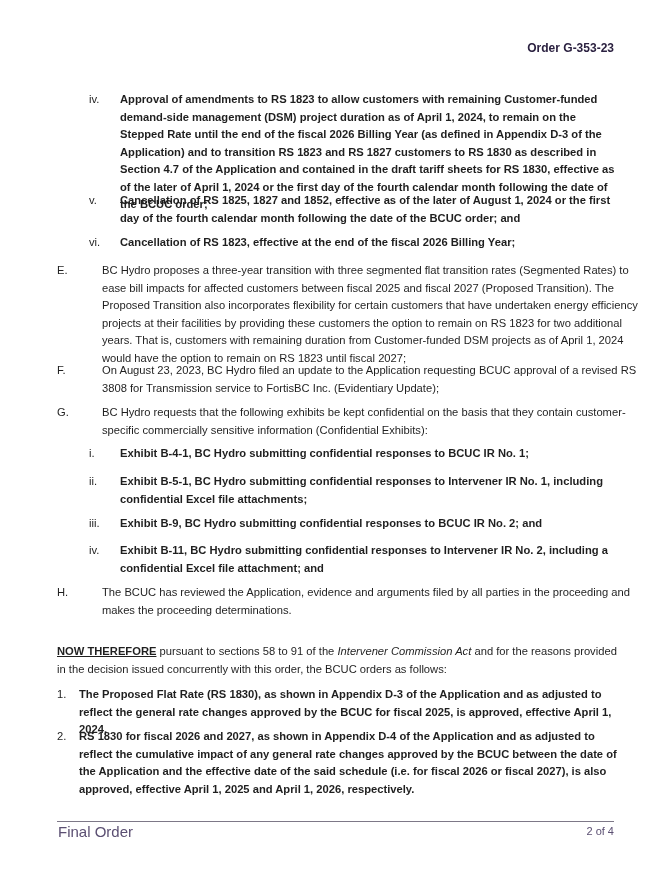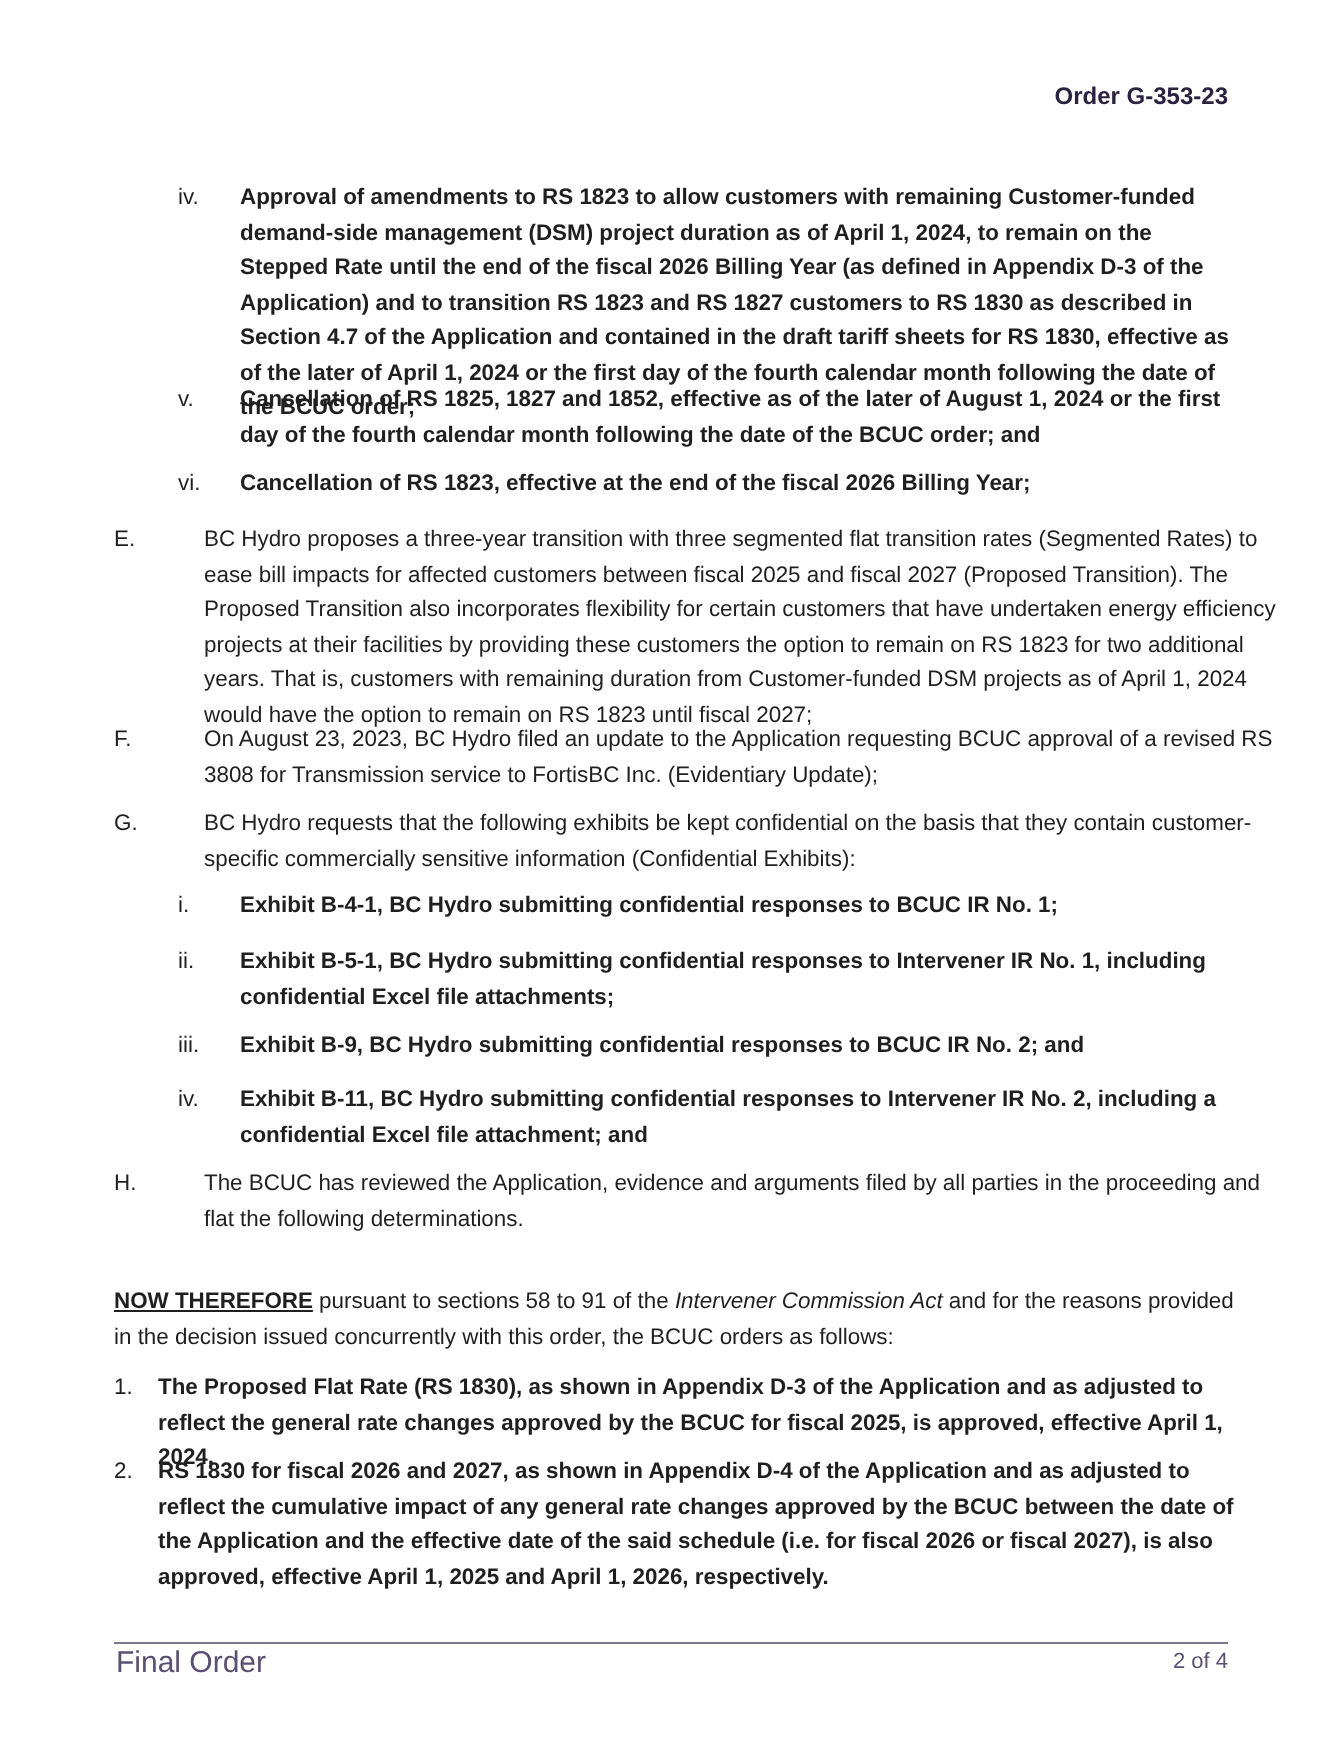--- a/index.html
+++ b/index.html
@@ -96,21 +96,21 @@
   <span class="marker">iii.</span>
   <span class="text">Exhibit B-9, BC Hydro submitting confidential responses to BCUC IR No. 2; and</span>
 </div>
 <div class="item roman" style="top:542px;">
   <span class="marker">iv.</span>
   <span class="text">Exhibit B-11, BC Hydro submitting confidential responses to Intervener IR No. 2, including a confidential Excel file attachment; and</span>
 </div>
 
 <div class="item alpha" style="top:584px;">
   <span class="marker">H.</span>
-  <span class="text">The BCUC has reviewed the Application, evidence and arguments filed by all parties in the proceeding and flat the following determinations.</span>
+  <span class="text">The BCUC has reviewed the Application, evidence and arguments filed by all parties in the proceeding and makes the proceeding determinations.</span>
 </div>
 
 <div class="para" style="top:643px;">
   <b>NOW THEREFORE</b><span> pursuant to sections 58 to 91 of the </span><i>Intervener Commission Act</i><span> and for the reasons provided in the decision issued concurrently with this order, the BCUC orders as follows:</span>
 </div>
 
 <div class="item num" style="top:686px;">
   <span class="marker">1.</span>
   <span class="text">The Proposed Flat Rate (RS 1830), as shown in Appendix D-3 of the Application and as adjusted to reflect the general rate changes approved by the BCUC for fiscal 2025, is approved, effective April 1, 2024.</span>
 </div>

